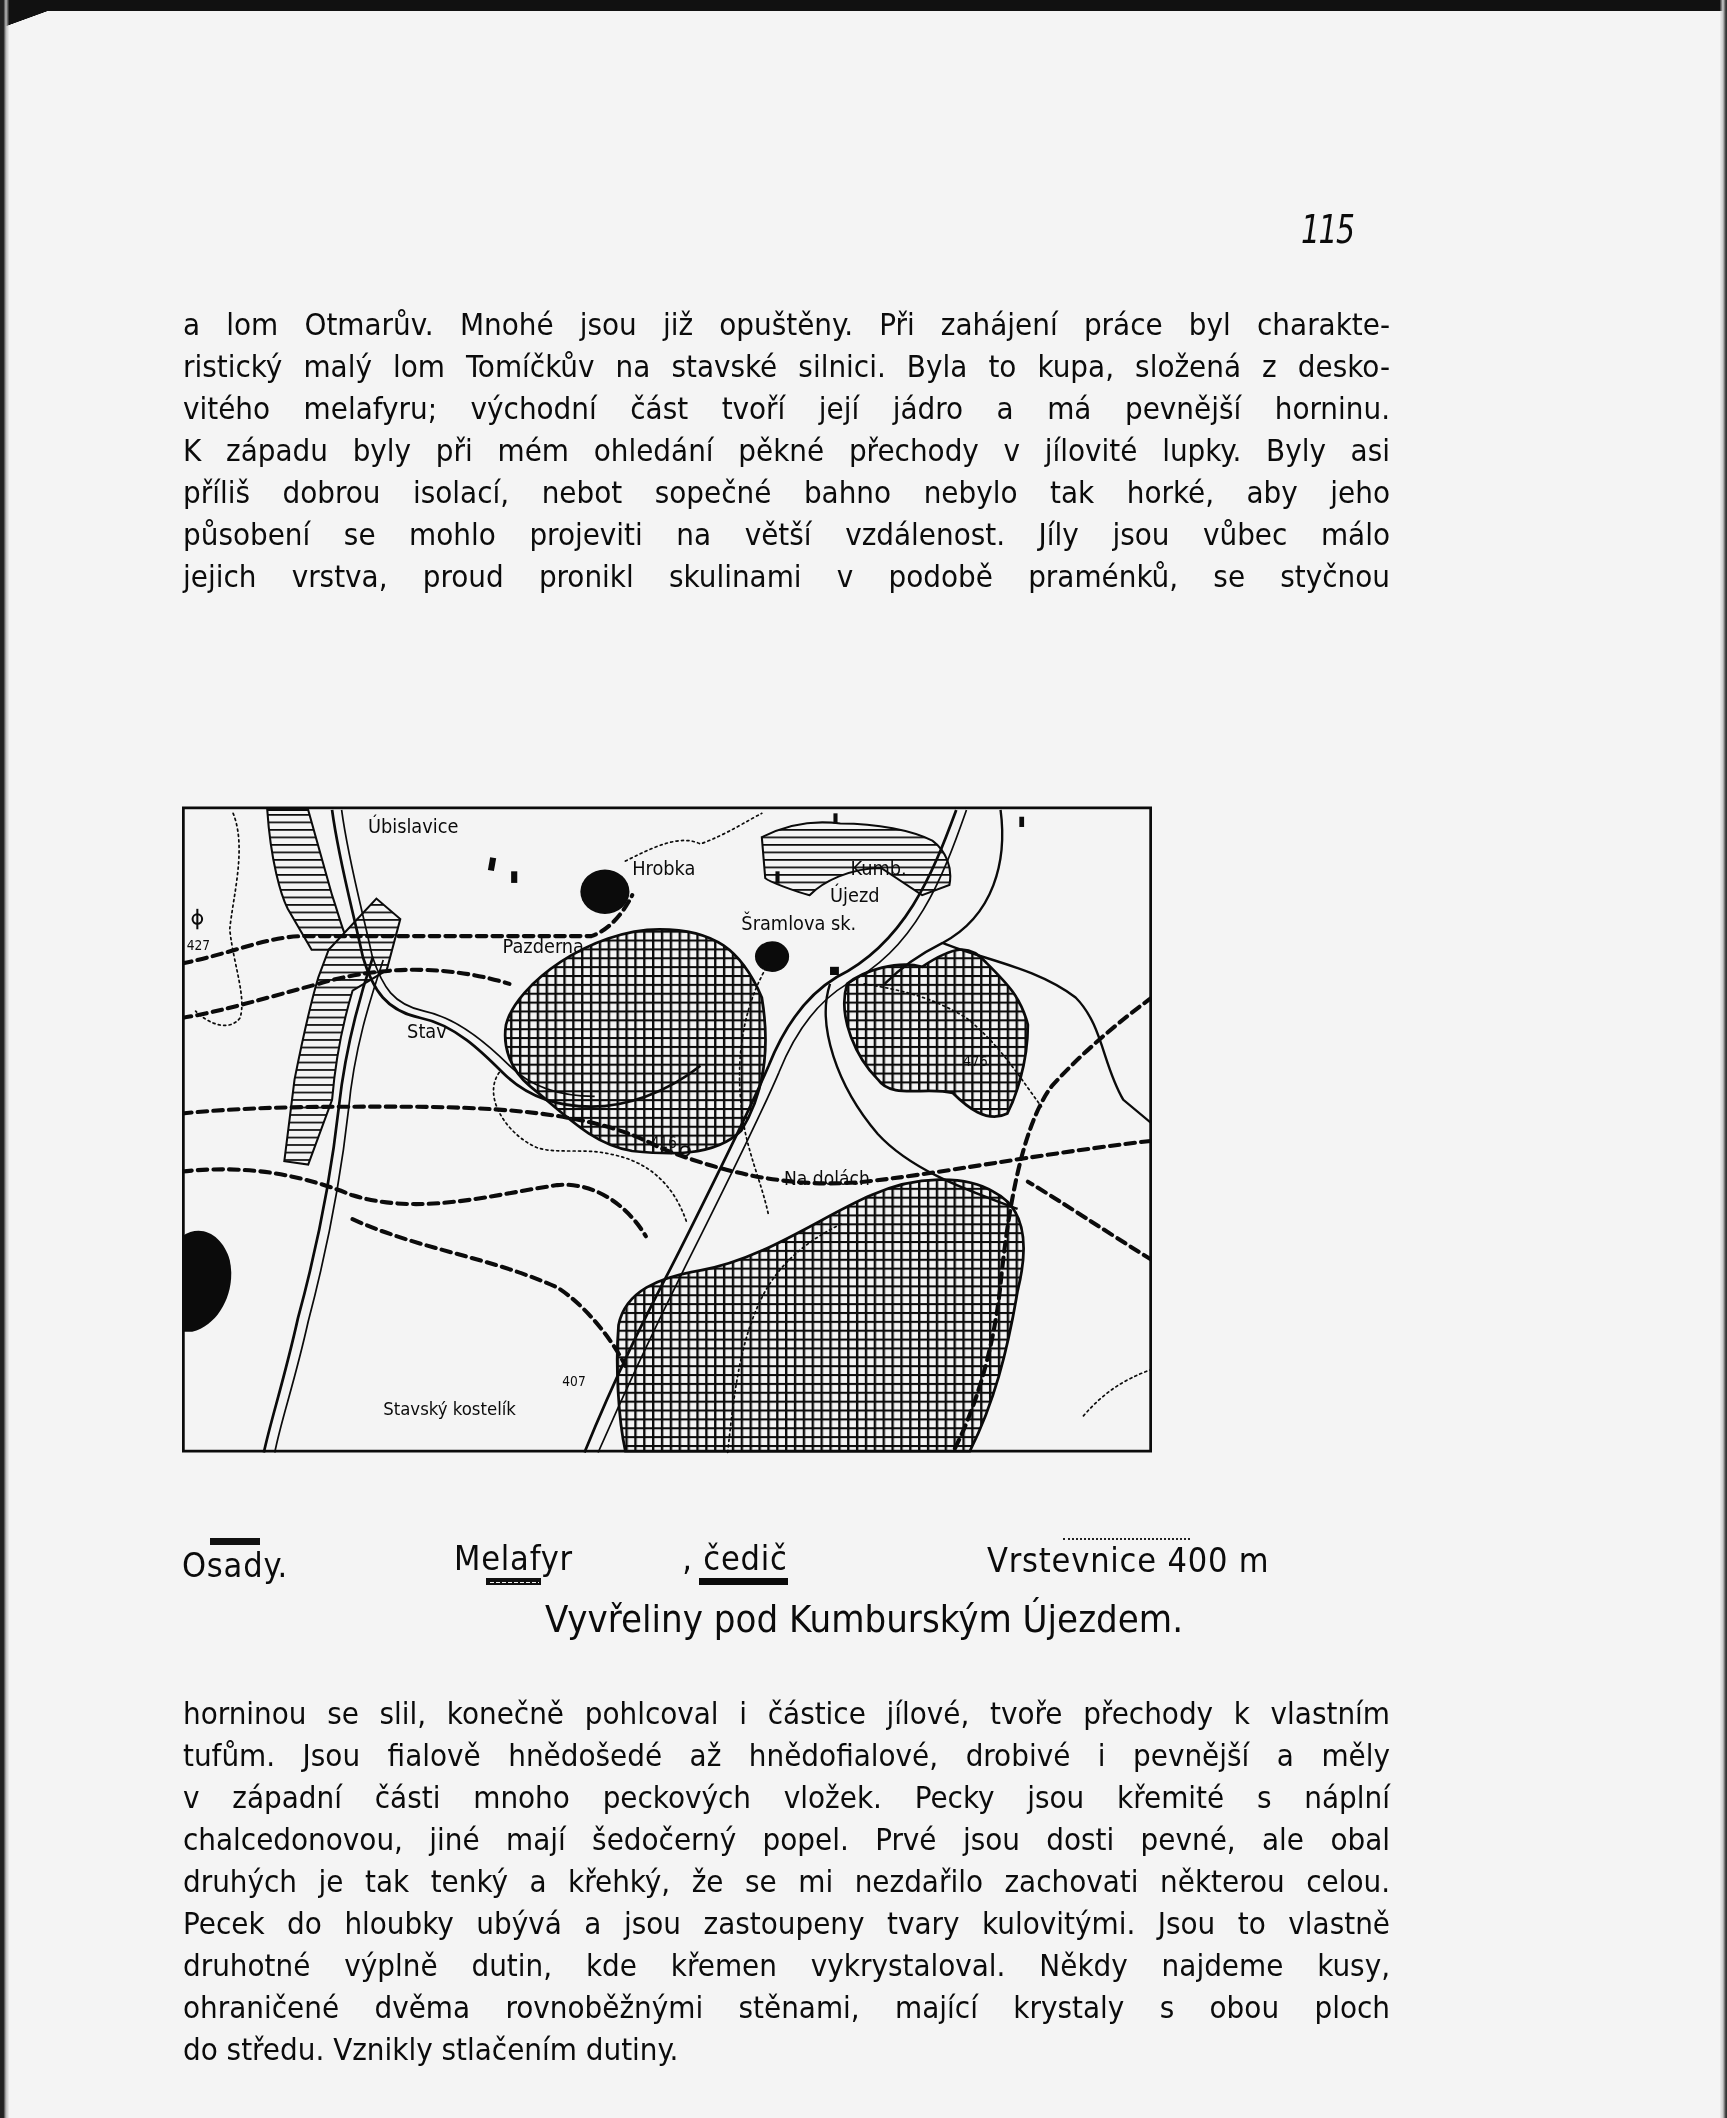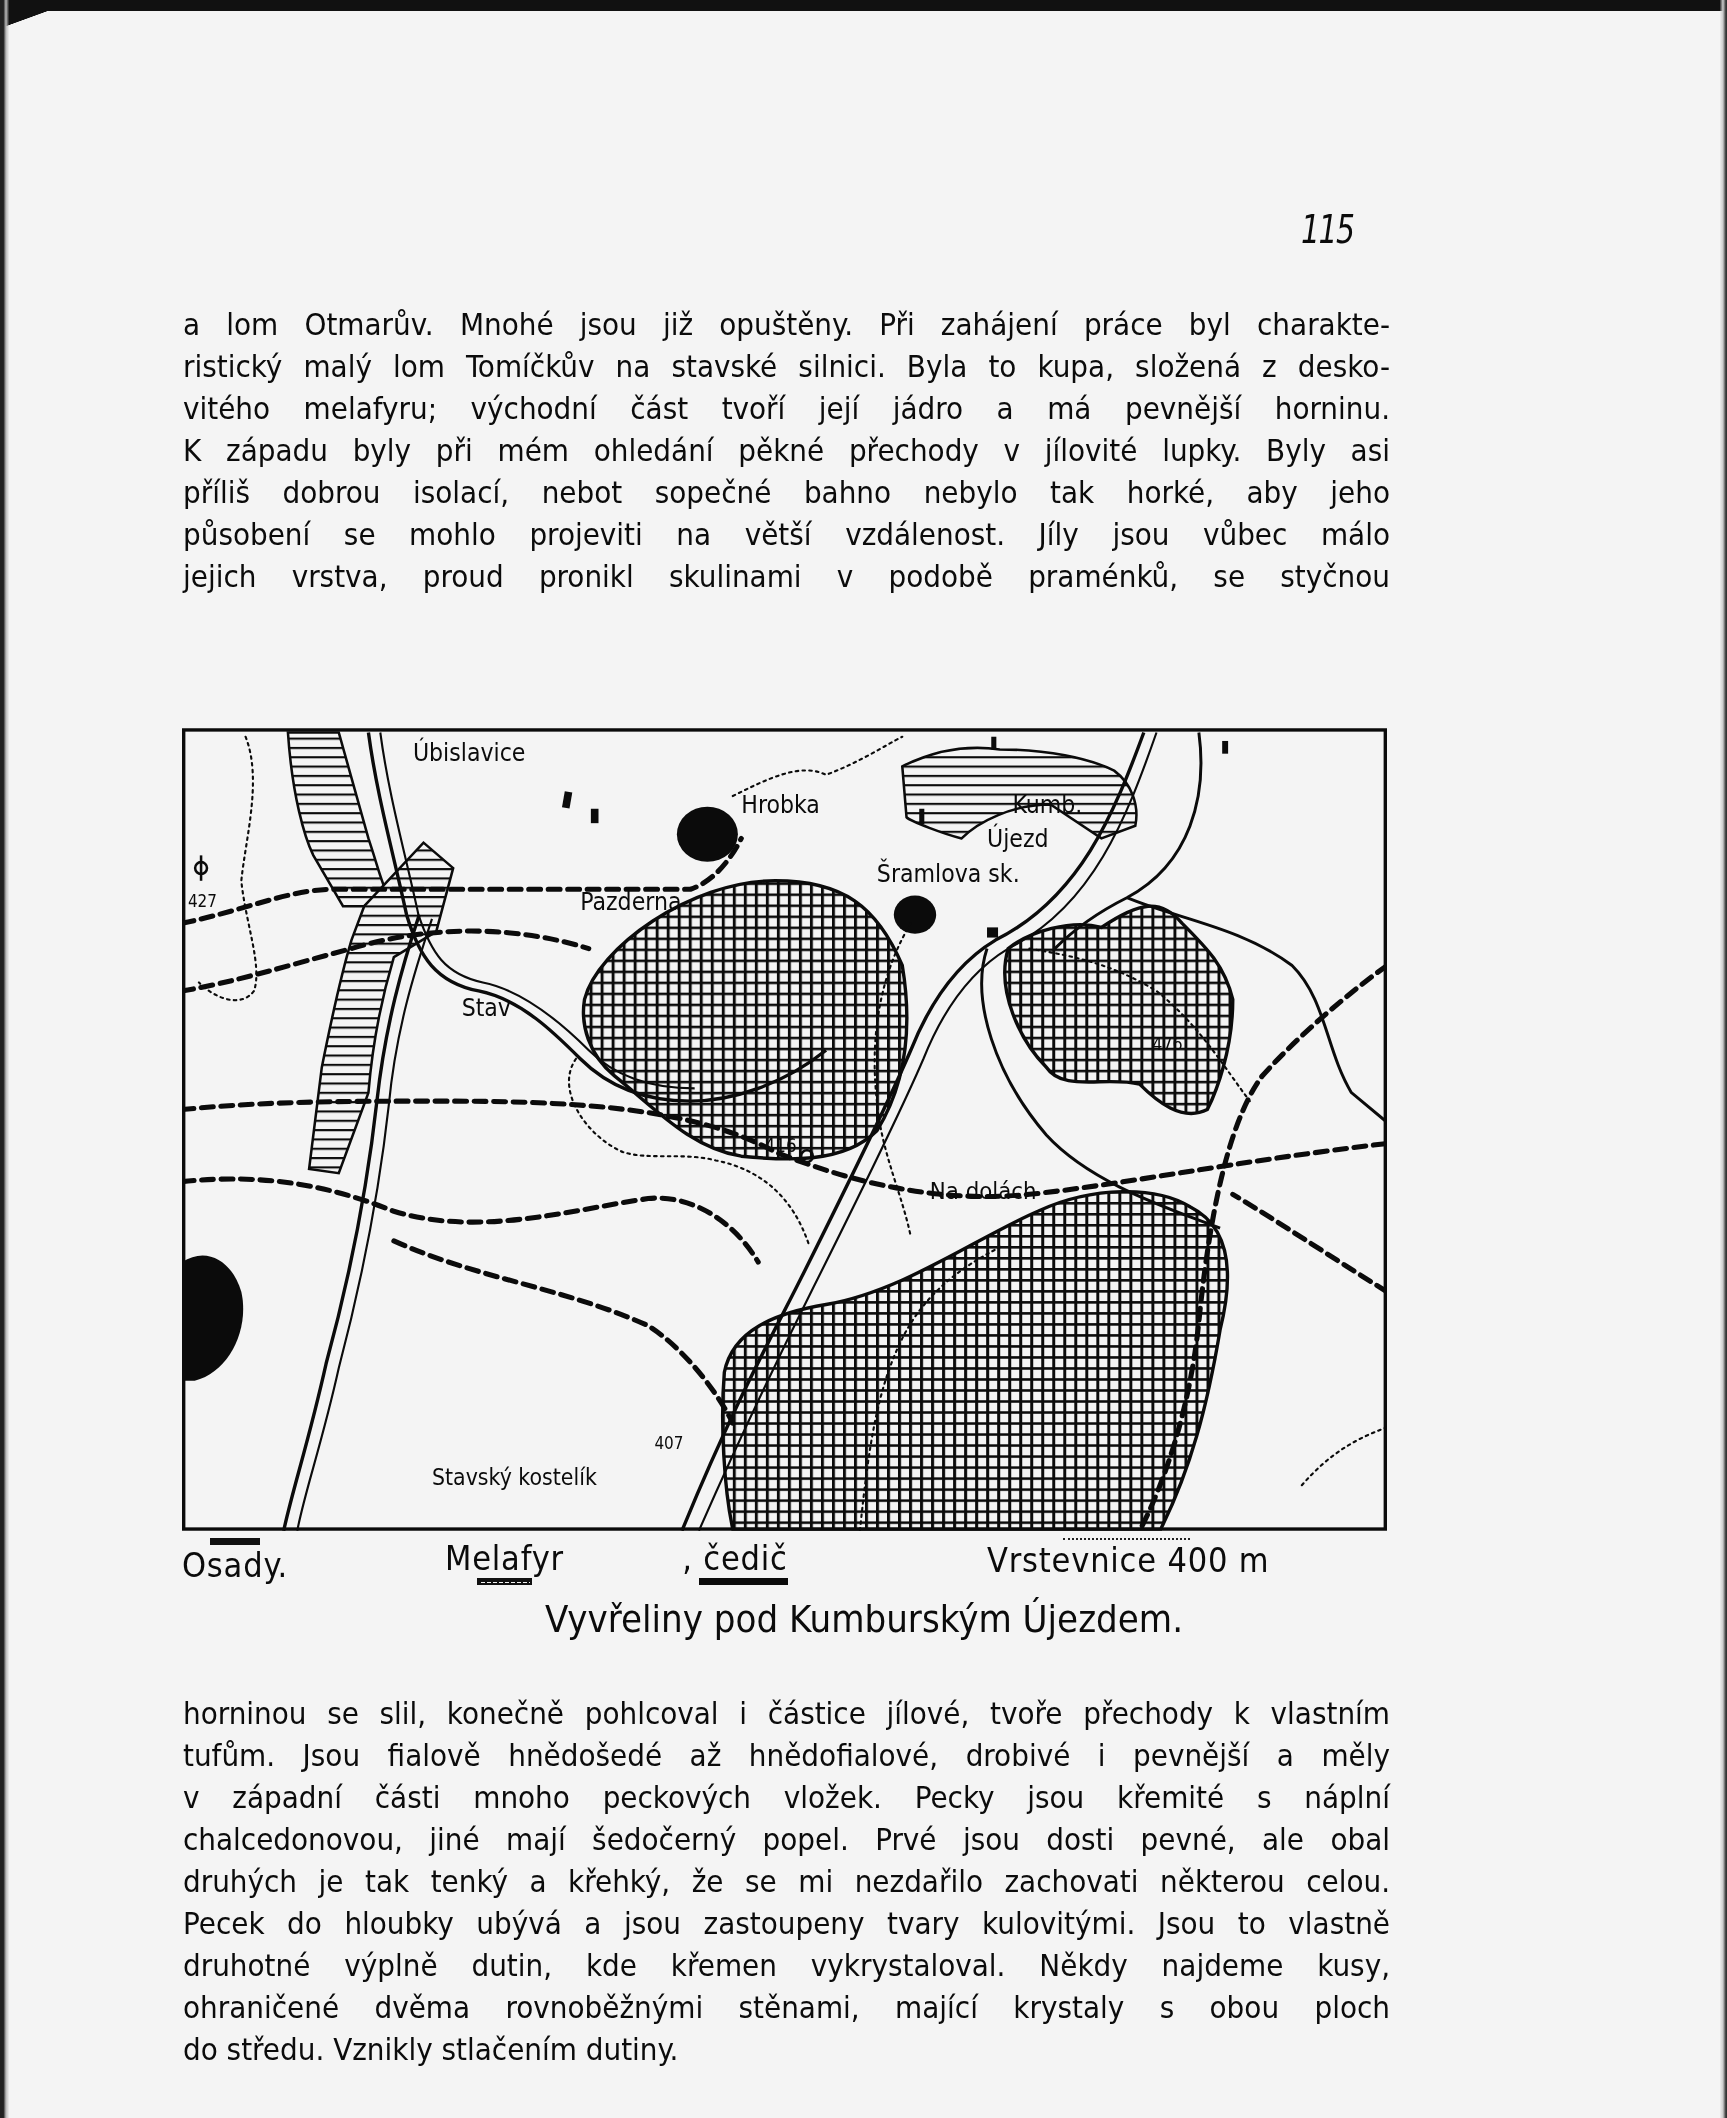--- a/index.html
+++ b/index.html
@@ -23,21 +23,21 @@
   }
   .text-block { position:absolute; left:183px; width:1207px; }
   .line {
     display:block; height:42px; line-height:42px; font-size:31px;
     white-space:nowrap; text-align:justify; text-align-last:justify;
   }
   .line.last { text-align-last:left; }
   #para1 { top:303px; }
   #para2 { top:1692px; }
 
-  .figure { position:absolute; left:182px; top:728px; width:1205px; height:803px; }
+  .figure { position:absolute; left:182px; top:728px; width:970px; height:803px; }
   .figure svg { width:100%; height:100%; display:block; }
   .map-label { font-family:"DejaVu Sans Condensed","DejaVu Sans",sans-serif; fill:#0b0b0b; }
 
   .legend { position:absolute; left:182px; top:1538px; width:1212px; height:47px; }
   .legend .lg-item { position:absolute; top:0; height:47px; display:flex; align-items:center; font-size:34px;flex-direction:column; }
   .legend .txt { letter-spacing:0.8px; }
   .swatch-hatch { width:47px; height:30px; border:3.4px solid #111; border-left:none;
     background:repeating-linear-gradient(180deg,#111 0 3.4px,transparent 3.4px 7.2px); }
   .swatch-grid { width:51px; height:30px; border:2.5px solid #111;
     background:
@@ -154,21 +154,21 @@
     <text class="map-label" x="1115" y="1700" font-size="40">407</text>
     <text class="map-label" x="590" y="1785" font-size="54">Stavský kostelík</text>
   </svg>
 </div>
 
 <div class="legend">
   <div class="lg-item" style="left:0;">
     <div class="swatch-hatch"></div>
     <span class="txt">Osady.</span>
   </div>
-  <div class="lg-item" style="left:263px;">
+  <div class="lg-item" style="left:272px;">
     <span class="txt">Melafyr</span>
     <div class="swatch-grid"></div>
   </div>
   <div class="lg-item" style="left:500px;">
     <span class="txt">, čedič</span>
     <div class="swatch-solid" style="margin-left:17px;"></div>
   </div>
   <div class="lg-item" style="left:805px;">
     <div class="dotted"></div>
     <span class="txt">Vrstevnice 400 m</span>

